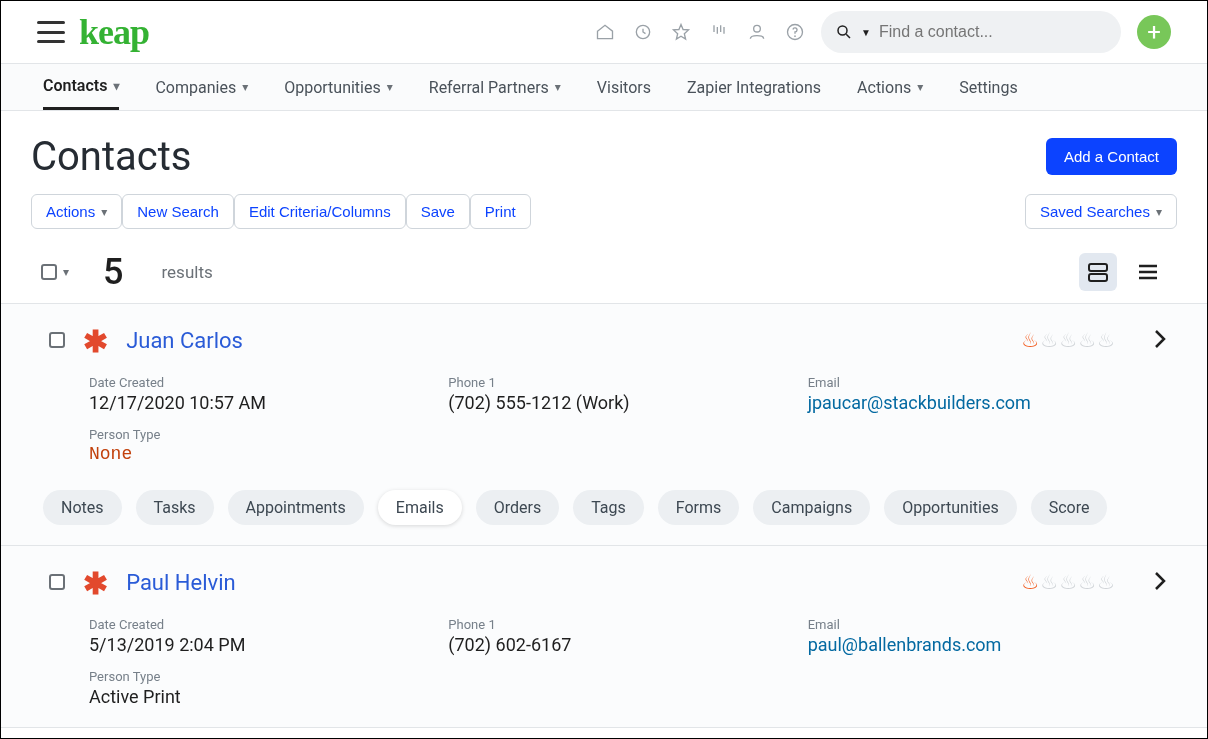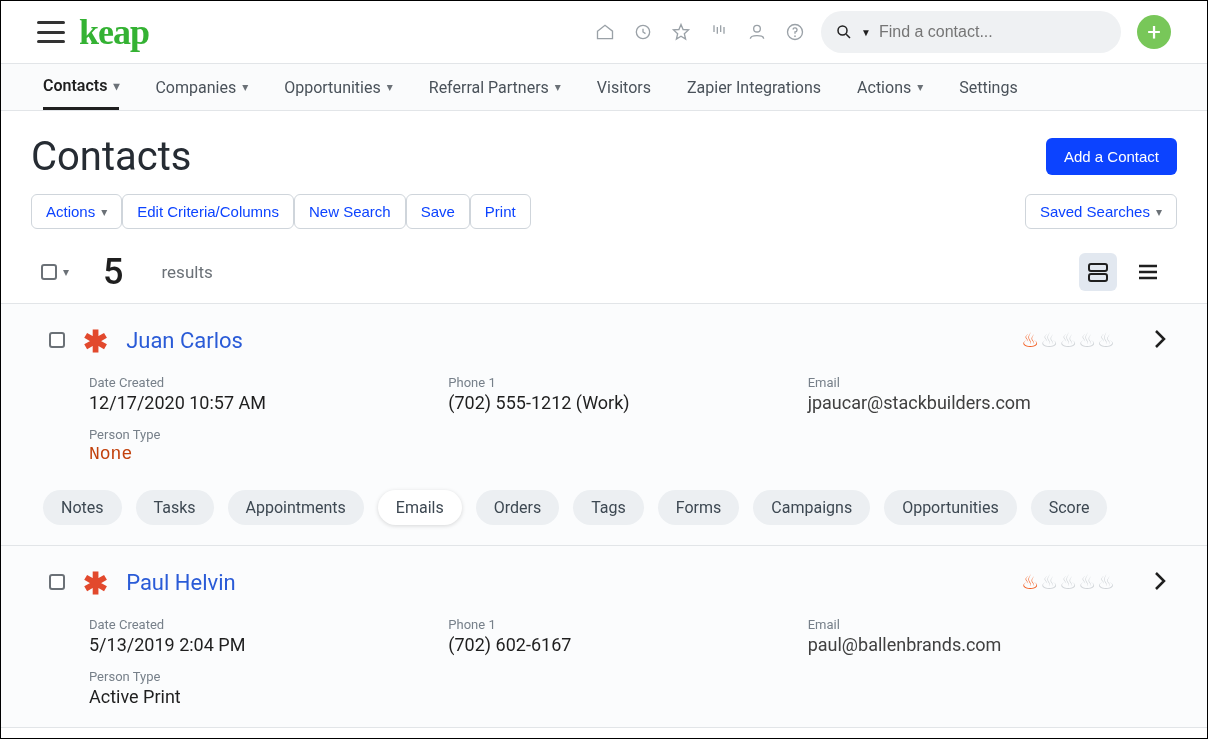--- a/index.html
+++ b/index.html
@@ -52,21 +52,21 @@
   .card-body { margin-left:40px; flex:1;}
   .asterisk { font-size:30px; color:#e2492d; font-weight:700; line-height:20px; margin-top:4px; margin-left:34px;}
   .contact-name { font-size:22px; color:#2a5bd7; cursor:pointer; }
   .flames { margin-left:auto; display:flex; gap:1px; font-size:20px;}
   .flame.hot { color:#f25b1e;}
   .flame.cold { color:#cfd3d7;}
   .expand { margin-left:20px; cursor:pointer; color:#1f1f1f;}
   .field-grid { display:grid; grid-template-columns: 1fr 1fr 1fr; row-gap:14px; margin-top:22px; }
   .f-label { font-size:13px; color:#77808a; margin-bottom:2px;}
   .f-value { font-size:18px; color:#1f1f1f;}
-  .f-link { font-size:18px; color:#404040; cursor:pointer;}
+  .f-link { font-size:18px; color:#0369a1; cursor:pointer;}
   .f-muted { color:#c2410c;font-family:Liberation Mono, monospace;}
   .chip-row { display:flex; flex-wrap:wrap; gap:14px; margin-top:26px; margin-left:-6px;}
   .chip { background:#eceff2; color:#3d4852; border-radius:20px; padding:8px 18px; font-size:16px; cursor:pointer;}
   .chip.hover { background:#fff; box-shadow:0 1px 4px rgba(0,0,0,0.15);}
 
   svg { display:block; }
   .muted-stroke { stroke:#9aa1a7; stroke-width:1.6; fill:none; }
 </style>
 </head>
 <body>
@@ -150,22 +150,22 @@
 <div class="page-header">
   <div class="page-title">Contacts</div>
   <button class="add-contact">Add a Contact</button>
 </div>
 
 <div class="toolbar">
   <button class="btn-o">
       <span>Actions</span>
       <span class="chevron-sm">▾</span>
     </button>
+  <button class="btn-o">New Search</button>
   <button class="btn-o">Edit Criteria/Columns</button>
-  <button class="btn-o">New Search</button>
   <button class="btn-o">Save</button>
   <button class="btn-o">Print</button>
   <button class="btn-o toolbar-right">
       <span>Saved Searches</span>
       <span class="chevron-sm">▾</span>
     </button>
 </div>
 
 <div class="results-bar">
   <div class="select-all">

